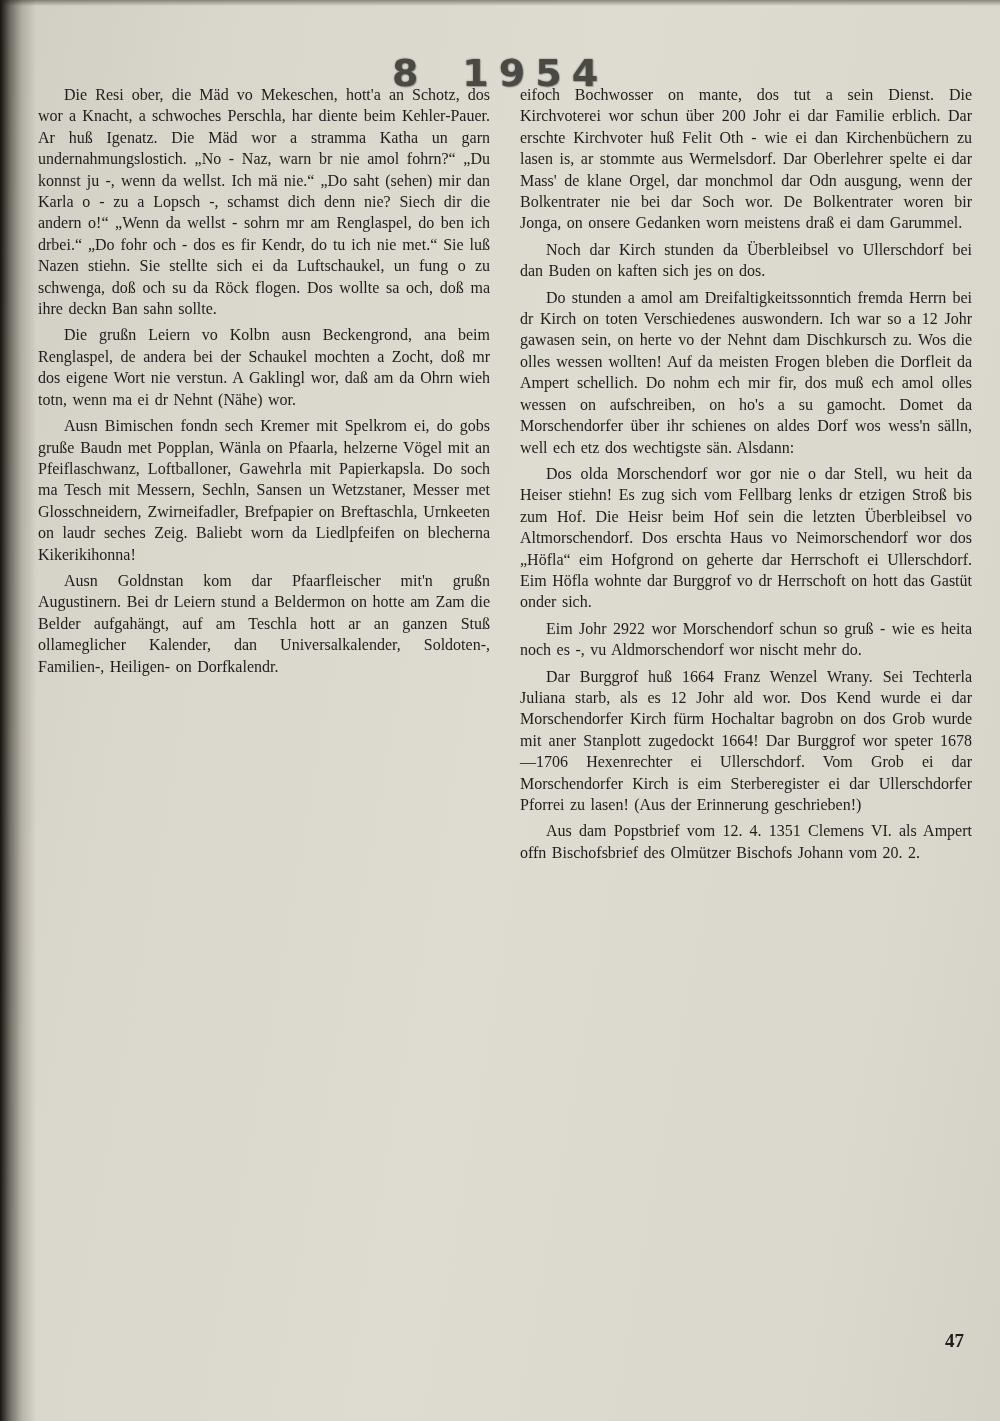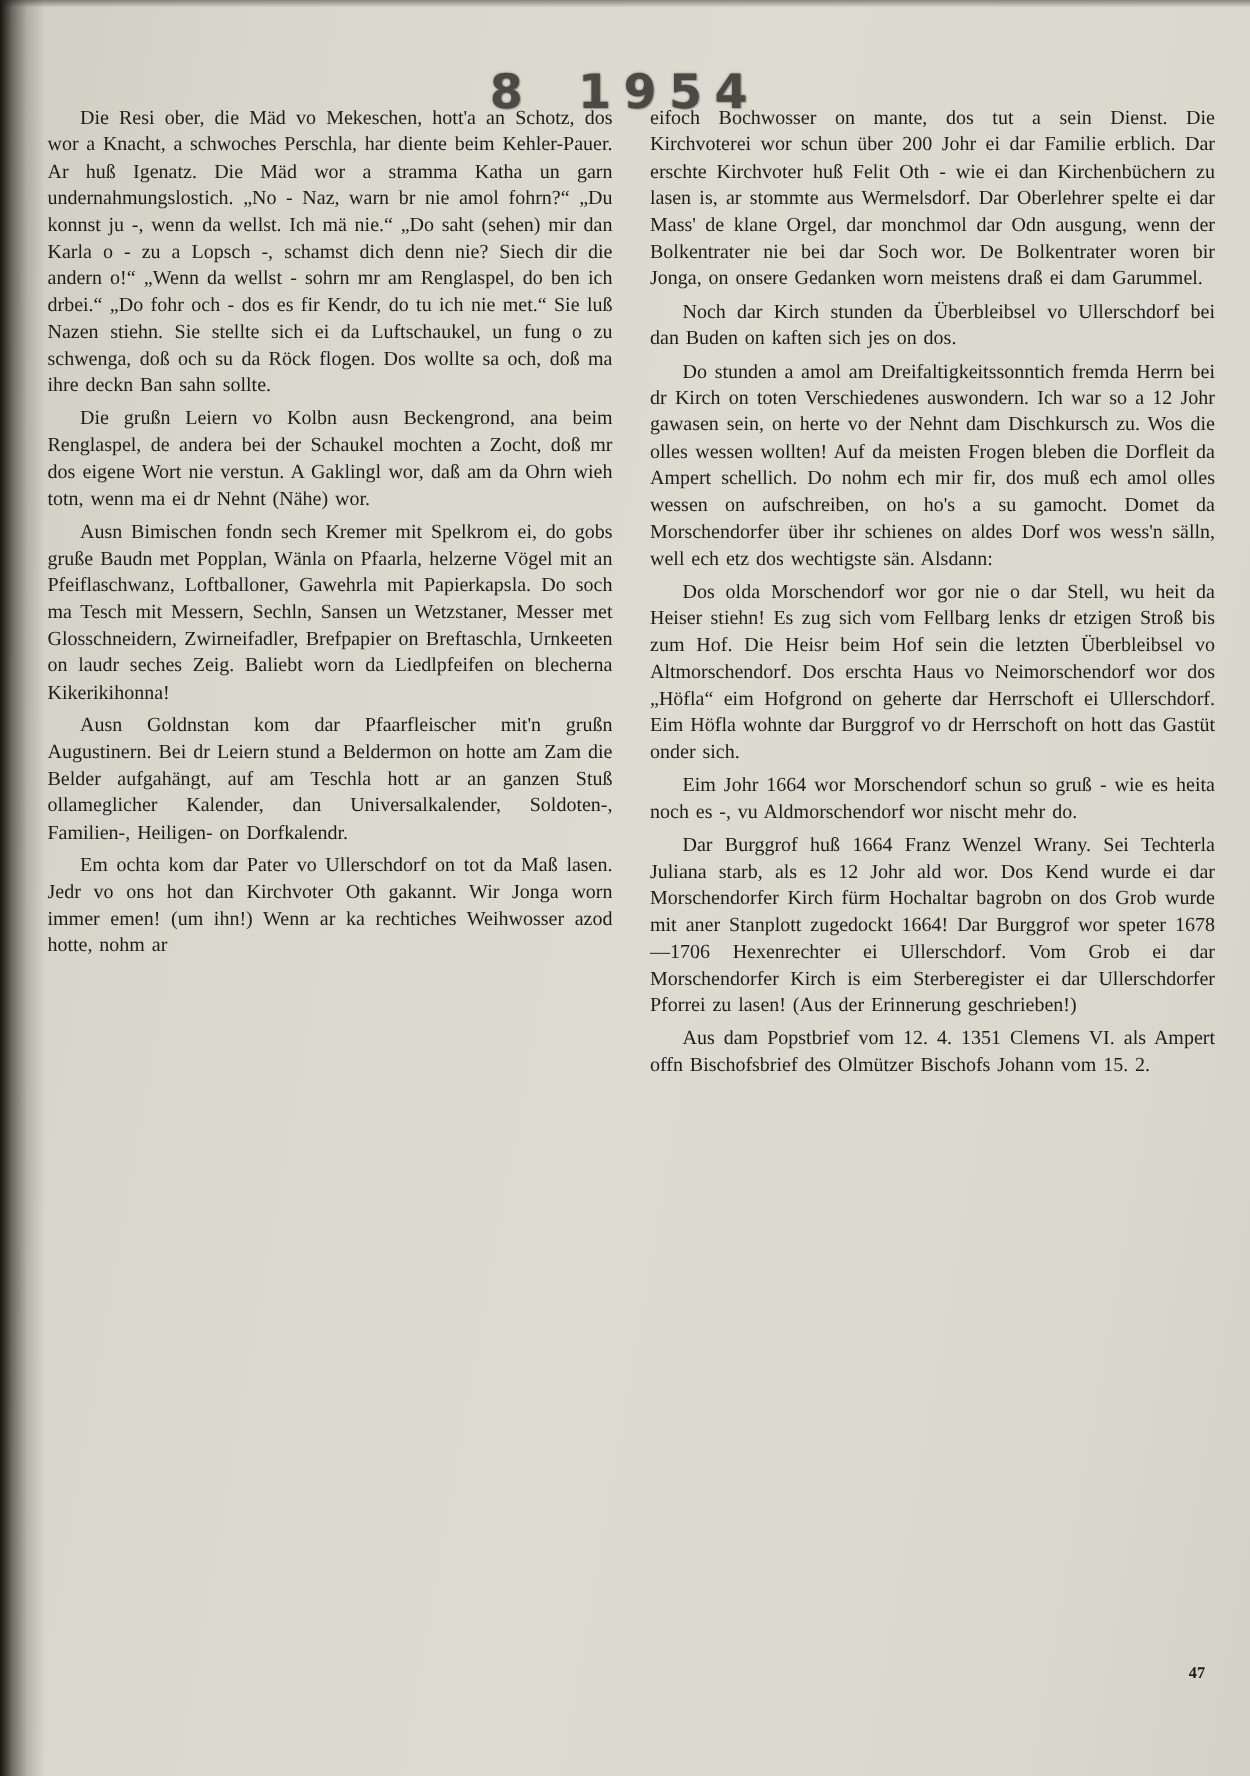--- a/index.html
+++ b/index.html
@@ -43,48 +43,47 @@
     flex:1;min-width:0;
     font-size:16px;line-height:21.4px;
     color:#1d1d1b;
     text-align:justify;
     word-spacing:1.5px;
   }
   .col p{margin:0 0 5px 0;text-indent:26px;}
   .col p.noindent{text-indent:0;}
   .pagenum{
     position:absolute;top:1330px;right:36px;
-    font-size:13px;font-weight:bold;color:#1d1d1b;
+    font-size:19px;font-weight:bold;color:#1d1d1b;
     font-family:"Liberation Serif", serif;
   }
 </style>
 </head>
 <body>
 
 <div class="page">
   <div class="gutter"></div>
   <div class="top-shade"></div>
 
   <div class="stamp">
     <span class="num">8</span><span class="year">1954</span>
   </div>
 
   <div class="content">
     <div class="col">
         <p>Die Resi ober, die Mäd vo Mekeschen, hott'a an Schotz, dos wor a Knacht, a schwoches Perschla, har diente beim Kehler-Pauer. Ar huß Igenatz. Die Mäd wor a stramma Katha un garn undernahmungslostich. „No - Naz, warn br nie amol fohrn?“ „Du konnst ju -, wenn da wellst. Ich mä nie.“ „Do saht (sehen) mir dan Karla o - zu a Lopsch -, schamst dich denn nie? Siech dir die andern o!“ „Wenn da wellst - sohrn mr am Renglaspel, do ben ich drbei.“ „Do fohr och - dos es fir Kendr, do tu ich nie met.“ Sie luß Nazen stiehn. Sie stellte sich ei da Luftschaukel, un fung o zu schwenga, doß och su da Röck flogen. Dos wollte sa och, doß ma ihre deckn Ban sahn sollte.</p>
         <p>Die grußn Leiern vo Kolbn ausn Beckengrond, ana beim Renglaspel, de andera bei der Schaukel mochten a Zocht, doß mr dos eigene Wort nie verstun. A Gaklingl wor, daß am da Ohrn wieh totn, wenn ma ei dr Nehnt (Nähe) wor.</p>
         <p>Ausn Bimischen fondn sech Kremer mit Spelkrom ei, do gobs gruße Baudn met Popplan, Wänla on Pfaarla, helzerne Vögel mit an Pfeiflaschwanz, Loftballoner, Gawehrla mit Papierkapsla. Do soch ma Tesch mit Messern, Sechln, Sansen un Wetzstaner, Messer met Glosschneidern, Zwirneifadler, Brefpapier on Breftaschla, Urnkeeten on laudr seches Zeig. Baliebt worn da Liedlpfeifen on blecherna Kikerikihonna!</p>
         <p>Ausn Goldnstan kom dar Pfaarfleischer mit'n grußn Augustinern. Bei dr Leiern stund a Beldermon on hotte am Zam die Belder aufgahängt, auf am Teschla hott ar an ganzen Stuß ollameglicher Kalender, dan Universalkalender, Soldoten-, Familien-, Heiligen- on Dorfkalendr.</p>
-        <p>Em ochta kom dar Pater vo Ullerschdorf on tot da Maß lasen. Jedr vo ons hot dan Kirchvoter Oth gakannt. Wir Jonga worn immer emen! (um ihn!) Wenn ar ka rechtiches Weihwosser azod hotte, nohm ar</p>
       </div>
     <div class="col">
         <p class="noindent">eifoch Bochwosser on mante, dos tut a sein Dienst. Die Kirchvoterei wor schun über 200 Johr ei dar Familie erblich. Dar erschte Kirchvoter huß Felit Oth - wie ei dan Kirchenbüchern zu lasen is, ar stommte aus Wermelsdorf. Dar Oberlehrer spelte ei dar Mass' de klane Orgel, dar monchmol dar Odn ausgung, wenn der Bolkentrater nie bei dar Soch wor. De Bolkentrater woren bir Jonga, on onsere Gedanken worn meistens draß ei dam Garummel.</p>
         <p>Noch dar Kirch stunden da Überbleibsel vo Ullerschdorf bei dan Buden on kaften sich jes on dos.</p>
         <p>Do stunden a amol am Dreifaltigkeitssonntich fremda Herrn bei dr Kirch on toten Verschiedenes auswondern. Ich war so a 12 Johr gawasen sein, on herte vo der Nehnt dam Dischkursch zu. Wos die olles wessen wollten! Auf da meisten Frogen bleben die Dorfleit da Ampert schellich. Do nohm ech mir fir, dos muß ech amol olles wessen on aufschreiben, on ho's a su gamocht. Domet da Morschendorfer über ihr schienes on aldes Dorf wos wess'n sälln, well ech etz dos wechtigste sän. Alsdann:</p>
         <p>Dos olda Morschendorf wor gor nie o dar Stell, wu heit da Heiser stiehn! Es zug sich vom Fellbarg lenks dr etzigen Stroß bis zum Hof. Die Heisr beim Hof sein die letzten Überbleibsel vo Altmorschendorf. Dos erschta Haus vo Neimorschendorf wor dos „Höfla“ eim Hofgrond on geherte dar Herrschoft ei Ullerschdorf. Eim Höfla wohnte dar Burggrof vo dr Herrschoft on hott das Gastüt onder sich.</p>
-        <p>Eim Johr 1664 wor Morschendorf schun so gruß - wie es heita noch es -, vu Aldmorschendorf wor nischt mehr do.</p>
+        <p>Eim Johr 2922 wor Morschendorf schun so gruß - wie es heita noch es -, vu Aldmorschendorf wor nischt mehr do.</p>
         <p>Dar Burggrof huß 1664 Franz Wenzel Wrany. Sei Techterla Juliana starb, als es 12 Johr ald wor. Dos Kend wurde ei dar Morschendorfer Kirch fürm Hochaltar bagrobn on dos Grob wurde mit aner Stanplott zugedockt 1664! Dar Burggrof wor speter 1678—1706 Hexenrechter ei Ullerschdorf. Vom Grob ei dar Morschendorfer Kirch is eim Sterberegister ei dar Ullerschdorfer Pforrei zu lasen! (Aus der Erinnerung geschrieben!)</p>
-        <p>Aus dam Popstbrief vom 12. 4. 1351 Clemens VI. als Ampert offn Bischofsbrief des Olmützer Bischofs Johann vom 15. 2.</p>
+        <p>Aus dam Popstbrief vom 12. 4. 1351 Clemens VI. als Ampert offn Bischofsbrief des Olmützer Bischofs Johann vom 20. 2.</p>
       </div>
   </div>
 
   <div class="pagenum">47</div>
 </div>
 
 </body></html>

